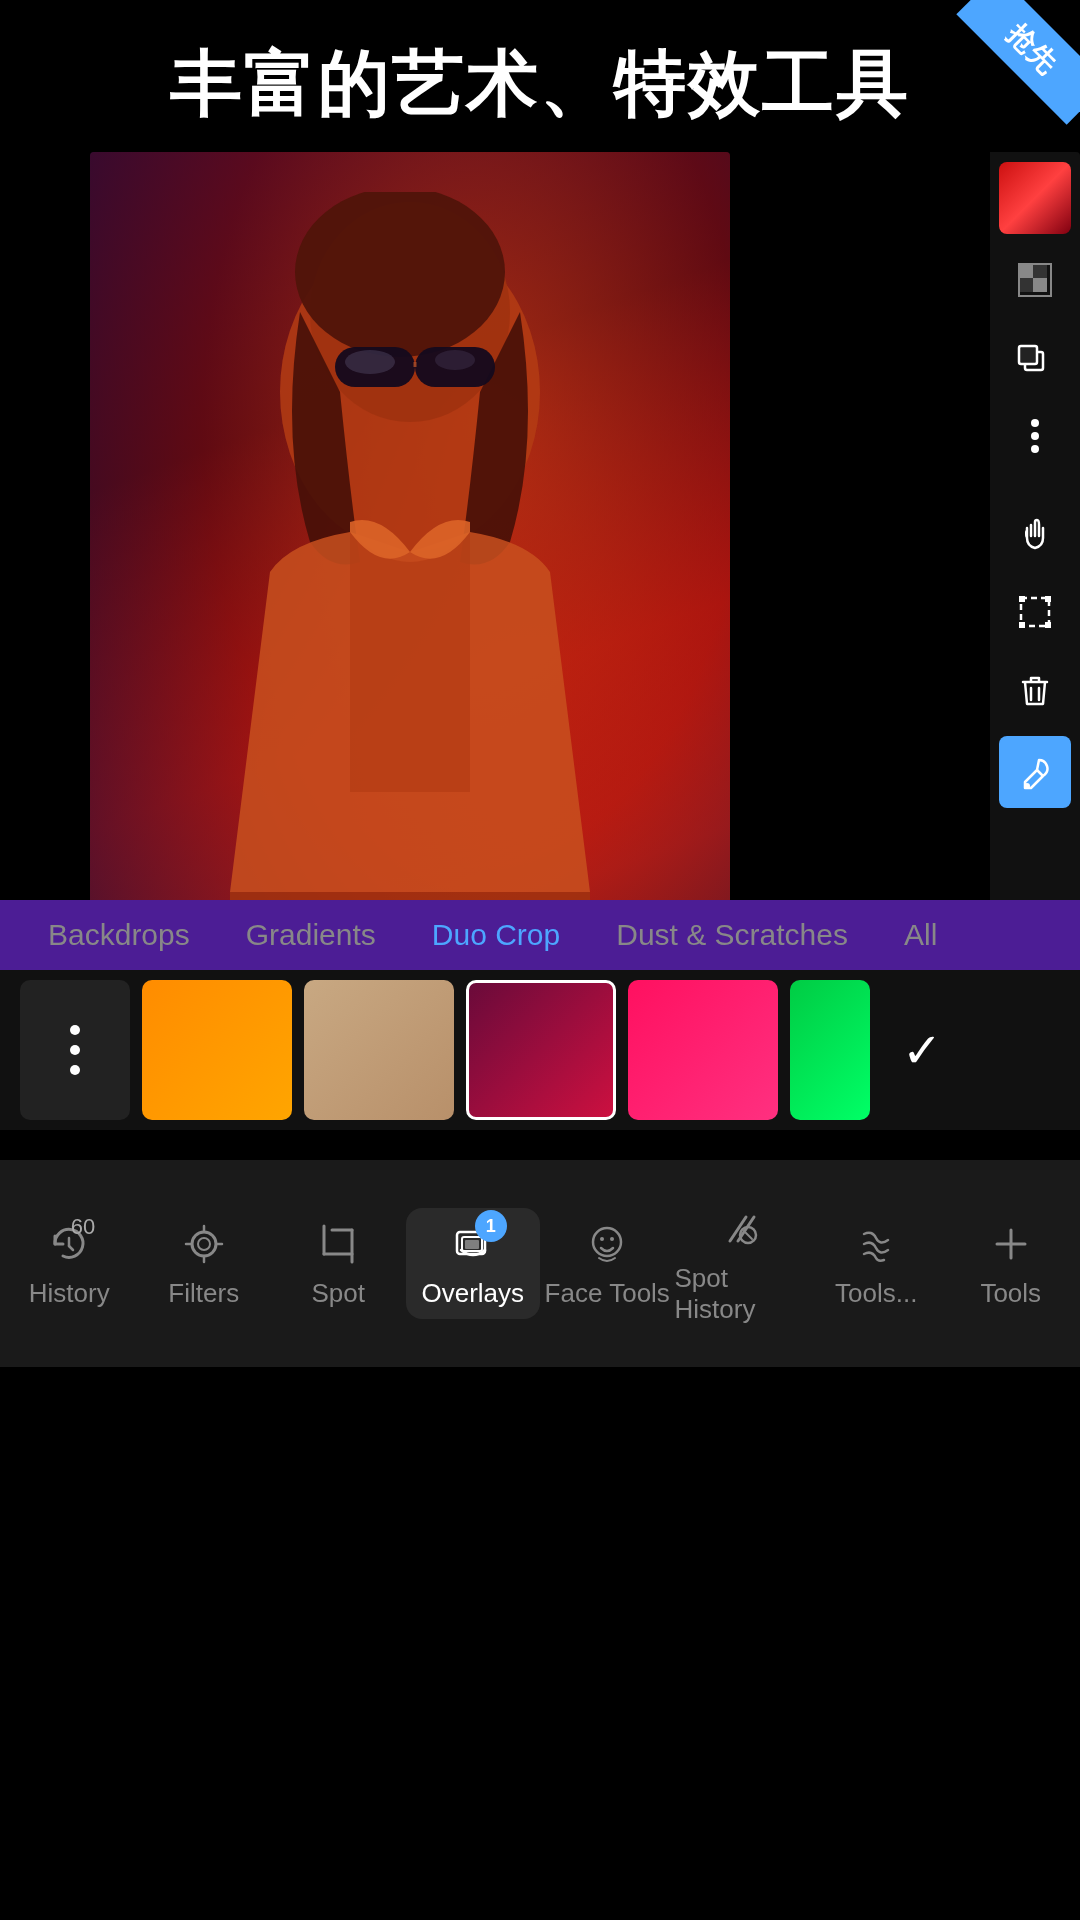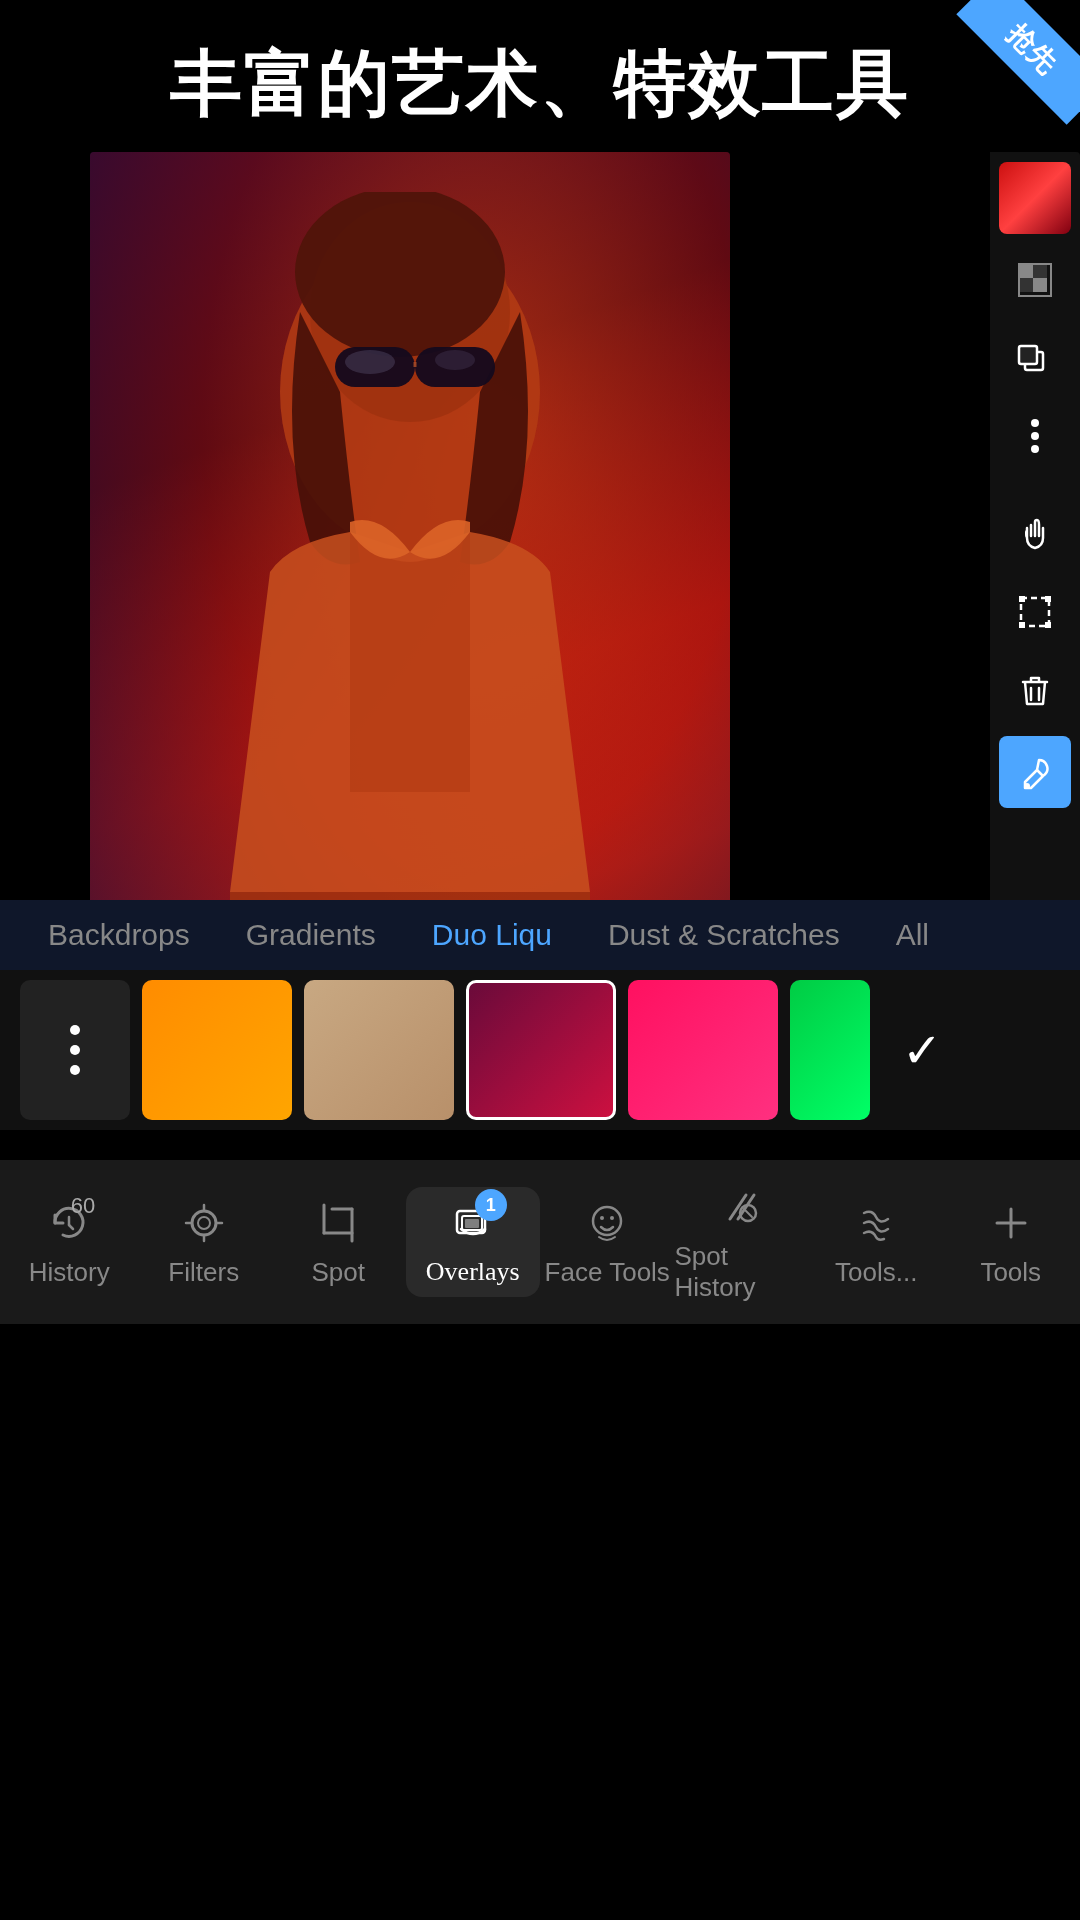--- a/index.html
+++ b/index.html
@@ -123,21 +123,21 @@
     
     .tool-gap { height: 20px; }
 
     
     .category-bar {
       position: absolute;
       bottom: 320px;
       left: 0;
       right: 0;
       height: 70px;
-      background: #0f172a;
+      background: #4c1d95;
       display: flex;
       align-items: center;
       padding: 0 20px;
       gap: 0;
       overflow: hidden;
     }
     .cat-item {
       font-size: 30px;
       color: #888;
       padding: 0 28px;
@@ -208,21 +208,21 @@
       color: #fff;
       font-size: 48px;
     }
 
     
     .bottom-nav {
       position: absolute;
       bottom: 0;
       left: 0;
       right: 0;
-      height: 164px;
+      height: 207px;
       background: #1a1a1a;
       display: flex;
       align-items: center;
       justify-content: space-around;
       padding: 0 2px;
     }
 
     .nav-item {
       display: flex;
       flex-direction: column;
@@ -402,21 +402,21 @@
 </div>
 
 <div class="category-bar" style="position:absolute; top:900px; left:0; right:0;">
   <div class="cat-item">
     <span>Backdrops</span>
   </div>
   <div class="cat-item">
     <span>Gradients</span>
   </div>
   <div class="cat-item active">
-    <span>Duo Liqu</span>
+    <span>Duo Crop</span>
   </div>
   <div class="cat-item">
     <span>Dust &amp; Scratches</span>
   </div>
   <div class="cat-item">
     <span>All</span>
   </div>
 </div>
 
 <div class="swatches-row" style="position:absolute; top:970px; left:0; right:0;">
@@ -486,21 +486,21 @@
   <div class="nav-item active">
     <div class="nav-icon">
       <div class="badge">1</div>
       <svg viewBox="0 0 44 44" xmlns="http://www.w3.org/2000/svg">
         <rect x="6" y="10" width="28" height="22" rx="3" fill="none" stroke="#fff" stroke-width="2.5"></rect>
         <rect x="11" y="15" width="20" height="14" rx="2" fill="none" stroke="#fff" stroke-width="2"></rect>
         <rect x="14" y="18" width="14" height="9" rx="1" fill="#fff" opacity="0.4"></rect>
         <path d="M10 28 Q22 38 34 28" fill="none" stroke="#fff" stroke-width="2.5" stroke-linecap="round"></path>
       </svg>
     </div>
-    <span class="nav-label" style="color:#fff;font-family:Liberation Serif, serif;">Overlays</span>
+    <span class="nav-label" style="color:#fff;">Overlays</span>
   </div>
 
   <div class="nav-item">
     <div class="nav-icon">
       <svg viewBox="0 0 44 44" xmlns="http://www.w3.org/2000/svg">
         <circle cx="22" cy="20" r="14" fill="none" stroke="#888" stroke-width="2.5"></circle>
         <circle cx="17" cy="17" r="2" fill="#888"></circle>
         <circle cx="27" cy="17" r="2" fill="#888"></circle>
         <path d="M16 26 Q22 32 28 26" fill="none" stroke="#888" stroke-width="2.5" stroke-linecap="round"></path>
         <path d="M14 36 Q22 42 30 36" fill="none" stroke="#888" stroke-width="2" stroke-linecap="round"></path>

